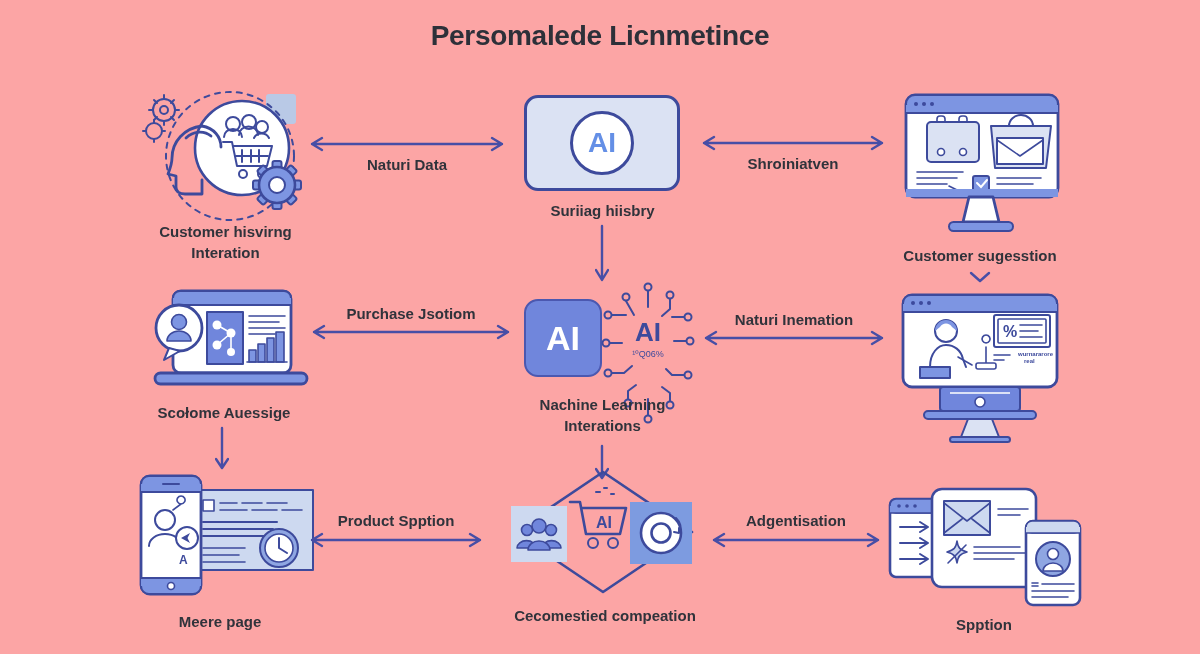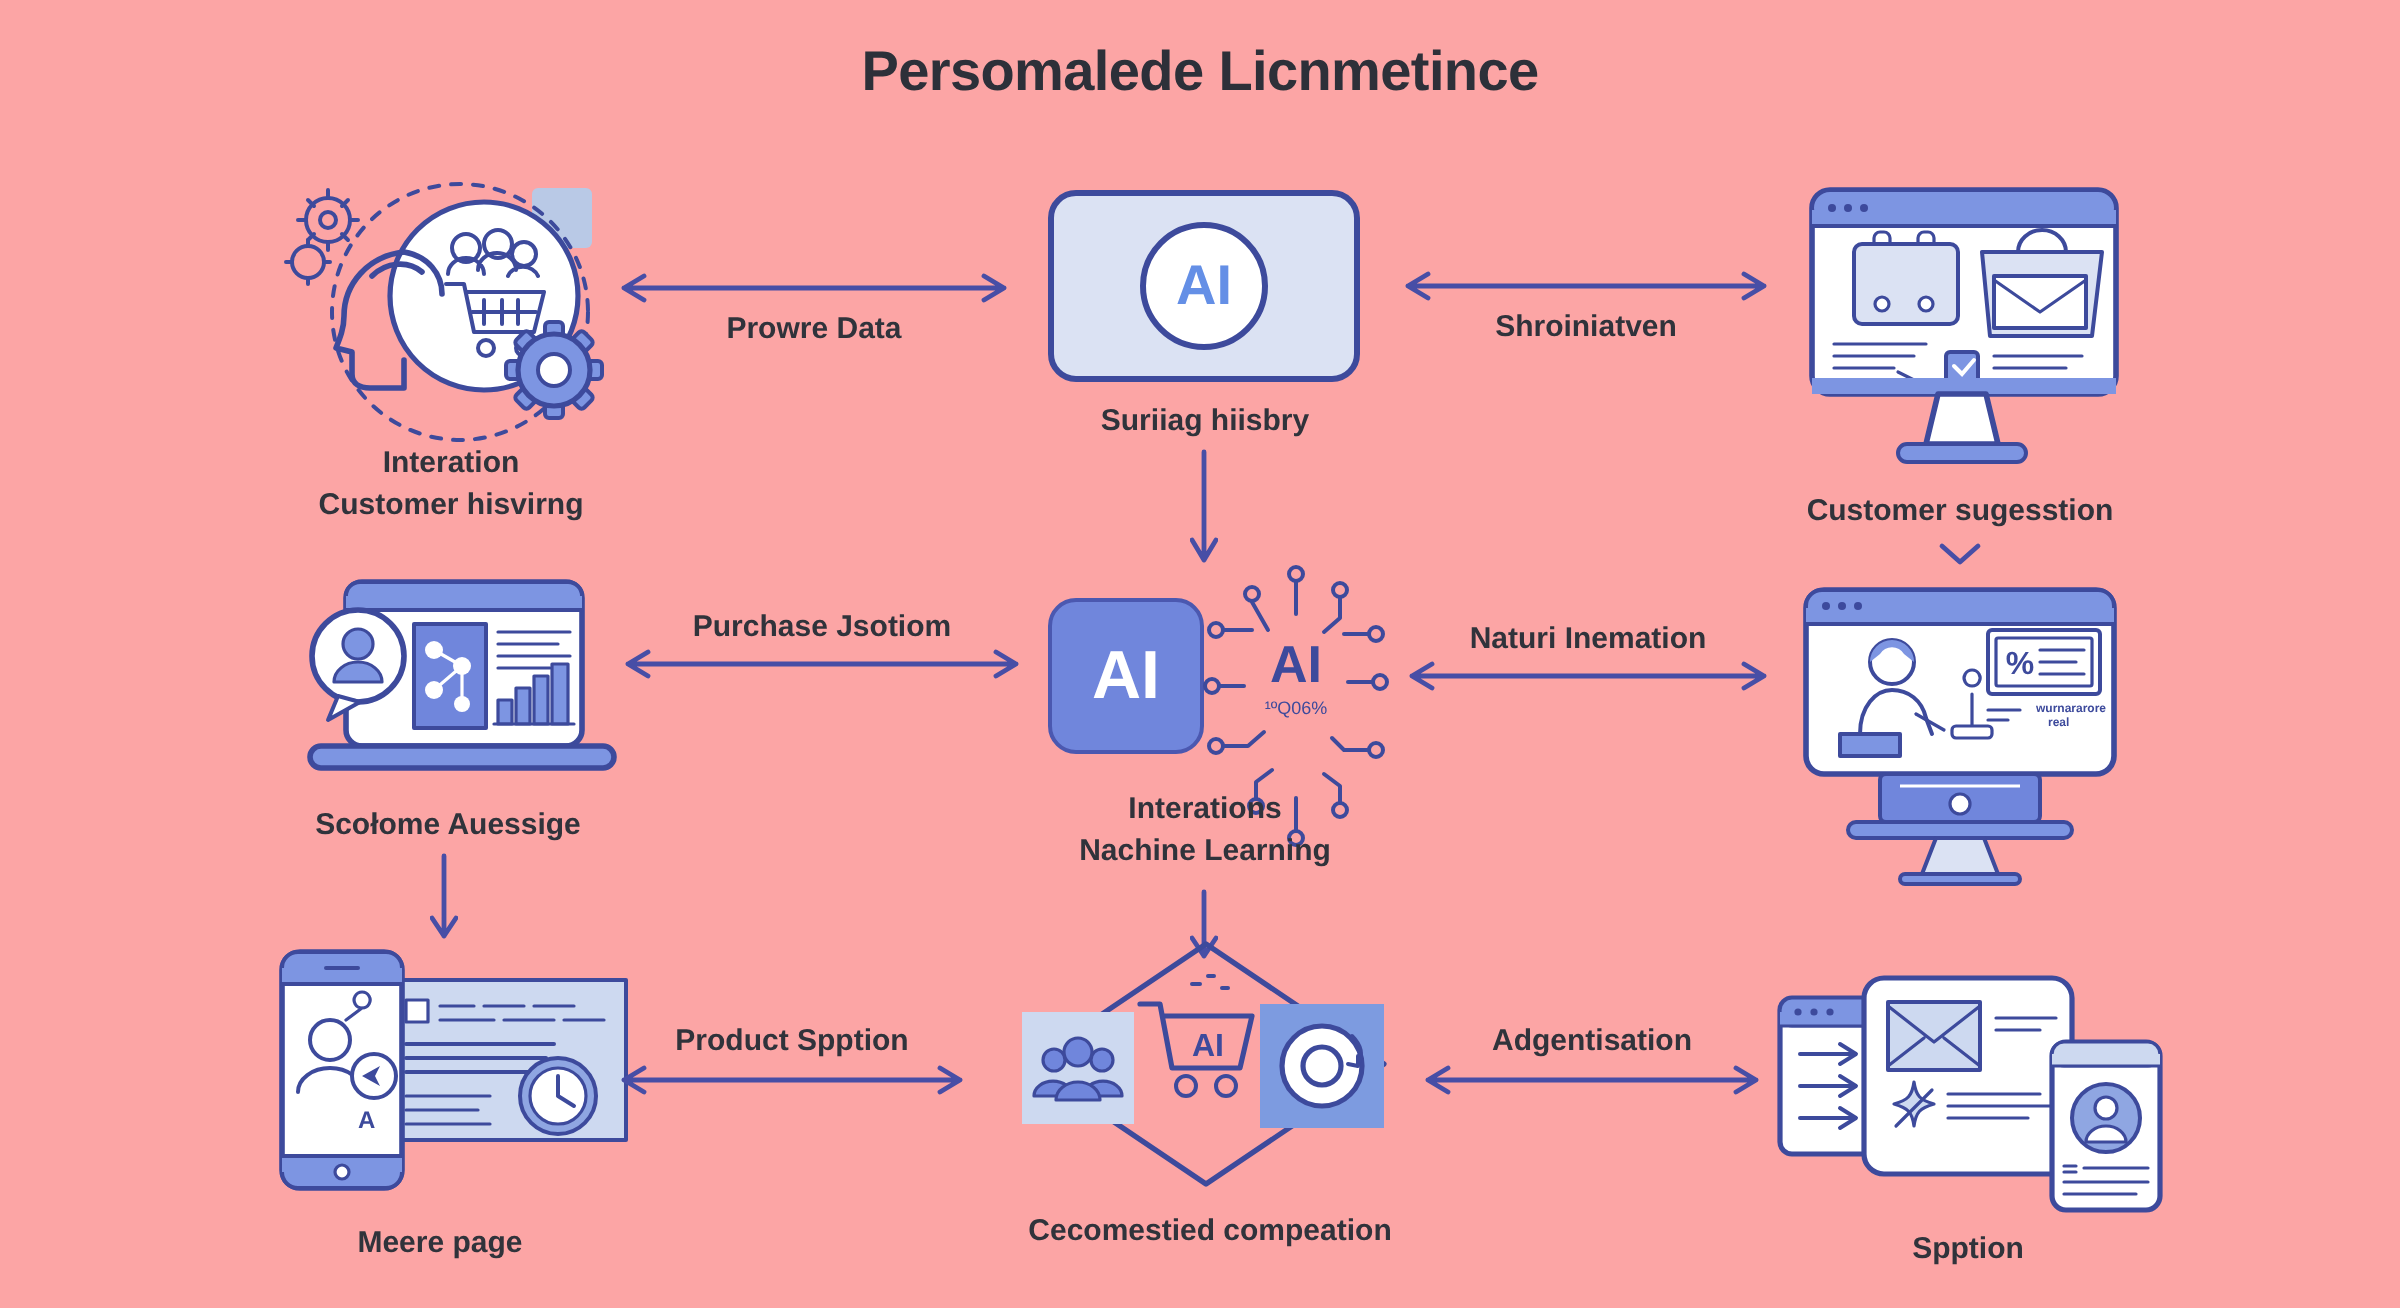--- a/index.html
+++ b/index.html
@@ -98,28 +98,28 @@
         <rect class="fm s sw2" x="134.5" y="77" width="9" height="12" rx="2" transform="rotate(180 139 101)"></rect>
         <rect class="fm s sw2" x="134.5" y="77" width="9" height="12" rx="2" transform="rotate(225 139 101)"></rect>
         <rect class="fm s sw2" x="134.5" y="77" width="9" height="12" rx="2" transform="rotate(270 139 101)"></rect>
         <rect class="fm s sw2" x="134.5" y="77" width="9" height="12" rx="2" transform="rotate(315 139 101)"></rect>
       </g>
       <circle class="fm s" cx="139" cy="101" r="18"></circle>
       <circle class="fw s sw2" cx="139" cy="101" r="8"></circle>
     </g>
   </svg>
   <div class="abs node-label" style="left:128px; top:221px; width:195px;">
+    <div>Customer hisvirng</div>
     <div>Interation</div>
-    <div>Customer hisvirng</div>
   </div>
 
   <svg class="abs" style="left:306px; top:136px;" width="202" height="16" viewBox="0 0 202 16">
     <path class="arrow" d="M6,8 H196 M16,2 L6,8 L16,14 M186,2 L196,8 L186,14"></path>
   </svg>
-  <div class="abs edge-label" style="left:306px; top:154px; width:202px;">Prowre Data</div>
+  <div class="abs edge-label" style="left:306px; top:154px; width:202px;">Naturi Data</div>
 
   <div class="abs ai-box">
     <div class="ai-circle">AI</div>
   </div>
   <div class="abs node-label" style="left:500px; top:200px; width:205px;">Suriiag hiisbry</div>
 
   <svg class="abs" style="left:698px; top:135px;" width="190" height="16" viewBox="0 0 190 16">
     <path class="arrow" d="M6,8 H184 M16,2 L6,8 L16,14 M174,2 L184,8 L174,14"></path>
   </svg>
   <div class="abs edge-label" style="left:698px; top:153px; width:190px;">Shroiniatven</div>
@@ -232,22 +232,22 @@
         <path d="M52,134 V118"></path>
       <circle cx="32" cy="122" r="3.5"></circle>
         <path d="M32,118 V110 L40,104"></path>
       <circle cx="74" cy="124" r="3.5"></circle>
         <path d="M74,120 V112 L66,106"></path>
     </g>
     <text x="52" y="60" text-anchor="middle" font-size="26" font-weight="700" fill="var(--ink,#3d4a9c)">AI</text>
     <text x="52" y="76" text-anchor="middle" font-size="9" fill="var(--ink,#3d4a9c)">¹ºQ06%</text>
   </svg>
   <div class="abs node-label" style="left:495px; top:394px; width:215px;">
+    <div>Nachine Learning</div>
     <div>Interations</div>
-    <div>Nachine Learning</div>
   </div>
 
   <div class="abs edge-label" style="left:700px; top:309px; width:188px;">Naturi Inemation</div>
   <svg class="abs" style="left:700px; top:330px;" width="188" height="16" viewBox="0 0 188 16">
     <path class="arrow" d="M6,8 H182 M16,2 L6,8 L16,14 M172,2 L182,8 L172,14"></path>
   </svg>
 
   <svg class="abs" style="left:968px; top:271px;" width="24" height="12" viewBox="0 0 24 12">
     <path class="arrow" d="M3,2 L12,10 L21,2"></path>
   </svg>

